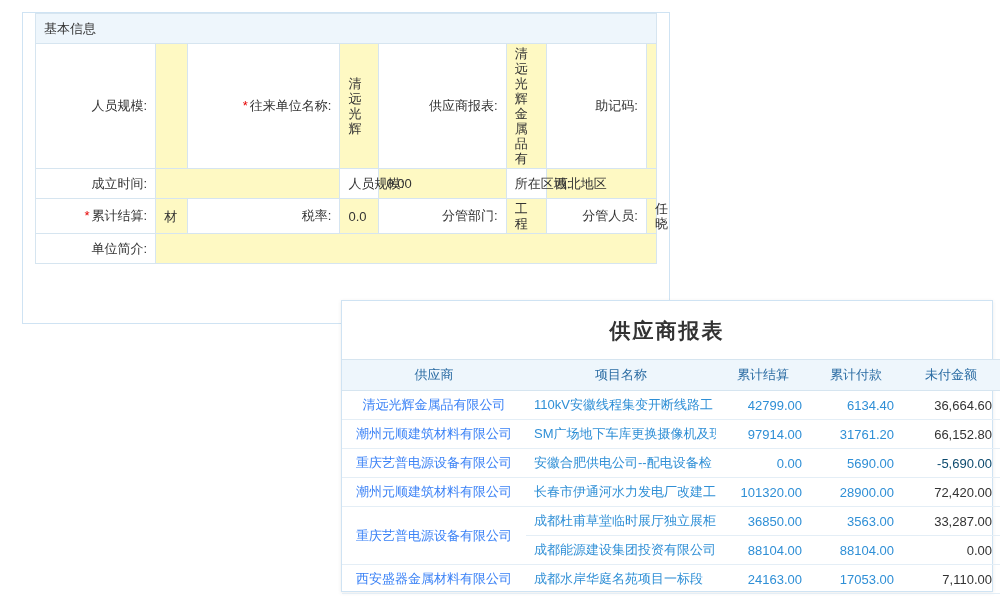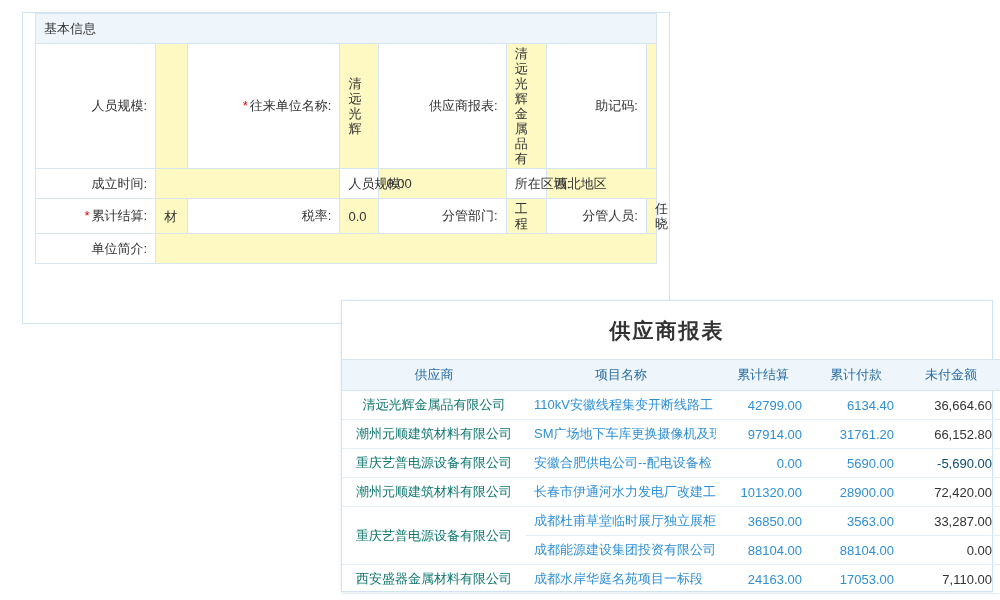--- a/index.html
+++ b/index.html
@@ -134,21 +134,21 @@
     border-bottom: 1px solid #e4eef6;
     height: 29px;
     font-size: 13px;
     padding: 0 8px;
     box-sizing: border-box;
     white-space: nowrap;
     overflow: hidden;
     text-overflow: clip;
   }
   td.supplier {
-    color: #0f766e;
+    color: #3b82f6;
     text-align: center;
   }
   td.project {
     color: #2f8fd6;
     text-align: left;
   }
   td.num {
     color: #2f8fd6;
     text-align: right;
   }

